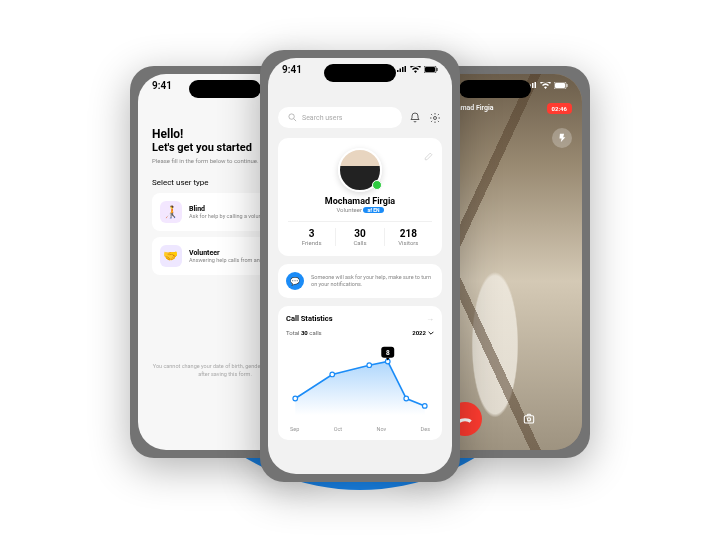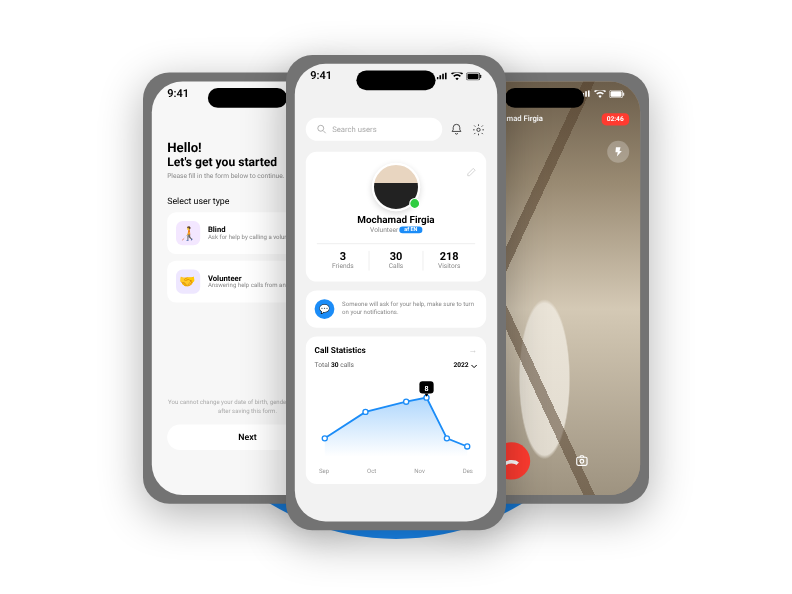--- a/index.html
+++ b/index.html
@@ -112,21 +112,20 @@
 </div>
 </div>
 <div class="pl-card">
 <div class="pl-icon" style="background:#eee7ff;">🤝</div>
 <div class="pl-card-body">
 <div class="pl-card-title">Volunteer</div>
 <div class="pl-card-sub">Answering help calls from anywhere</div>
 </div>
 </div>
 <div class="pl-note">You cannot change your date of birth, gender, and user type after saving this form.</div>
-<div class="pl-next">Next</div>
 </div>
 </div>
 </div>
 
 <div class="phone phone-center">
 <div class="phone-inner">
 <div class="notch"></div>
 <div class="status-bar">
 <span>9:41</span>
 <span class="status-icons">

